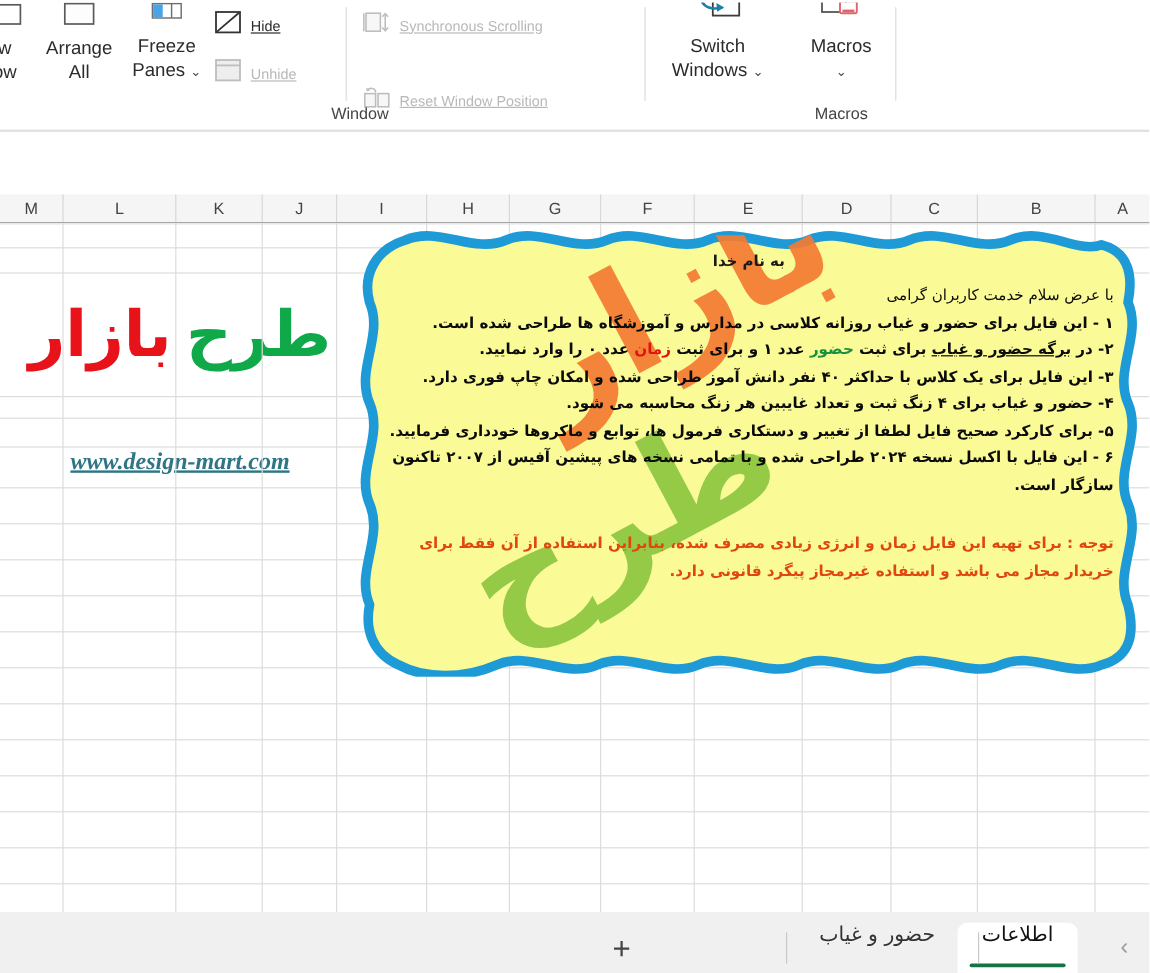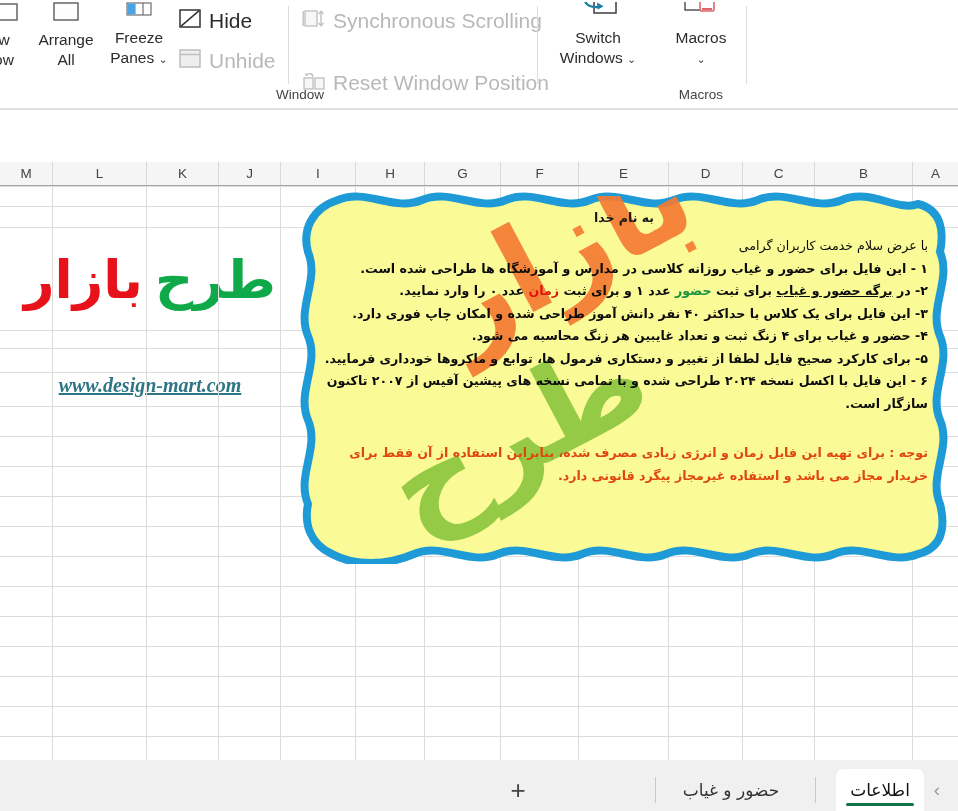--- a/index.html
+++ b/index.html
@@ -35,21 +35,21 @@
   .bigbtn .lbl{
     font-size:15.5px; color:#2b2b2b; line-height:20px; white-space:nowrap;
   }
   .chev{ font-size:11px; color:#444; }
 
   
   .smbtn{
     position:absolute; display:flex; align-items:center; gap:7px;
     white-space:nowrap;
   }
-  .smbtn .lbl{ font-size:21px; color:#2b2b2b; }
+  .smbtn .lbl{ font-size:12px; color:#2b2b2b;text-decoration:underline; }
   .smbtn.dim .lbl{ color:#b8b8b8; }
 
   .icon-box{ display:inline-block; }
 
   
   .gap-strip{
     position:absolute; left:0; top:110px; width:958px; height:52px;
     background:#ffffff;
   }
   .colhead{
@@ -139,21 +139,21 @@
     transform:rotate(-28deg); transform-origin:left top;
   }
 
   
   .tabbar{
     position:absolute; left:0; top:760px; width:958px; height:51px;
     background:#f0f0f0;
   }
   .tab{
     position:absolute; bottom:0; height:42px;
-    display:flex; align-items:center; justify-content:center;
+    display:flex; align-items:flex-start; justify-content:center;
     font-family:"DejaVu Sans", sans-serif;
     font-size:17px; color:#333333; direction:rtl; white-space:nowrap;
   }
   .tab.active{
     background:#ffffff; border-radius:8px 8px 0 0; color:#111111;
   }
   .tab.active .ul{
     position:absolute; left:10px; right:10px; bottom:5px; height:3px;
     background:#157347; border-radius:2px;
   }
@@ -450,21 +450,21 @@
       <p class="bold">۶ - این فایل با اکسل نسخه ۲۰۲۴ طراحی شده و با تمامی نسخه های پیشین آفیس از ۲۰۰۷ تاکنون</p>
       <p class="bold">سازگار است.</p>
 
       <p class="note">توجه : برای تهیه این فایل زمان و انرژی زیادی مصرف شده، بنابراین استفاده از آن فقط برای خریدار مجاز می باشد و استفاده غیرمجاز پیگرد قانونی دارد.</p>
     </div>
   </div>
 
   <div class="tabbar">
     <div class="navchev" style="right:8px;">‹</div>
 
-    <div class="tab active" style="right:34px; width:88px;">
+    <div class="tab active" style="right:60px; width:100px;">
       <span>اطلاعات</span>
       <span class="ul"></span>
     </div>
 
     <div class="tabsep" style="right:142px;"></div>
 
     <div class="tab" style="right:152px; width:150px;">
       <span>حضور و غیاب</span>
     </div>
 

